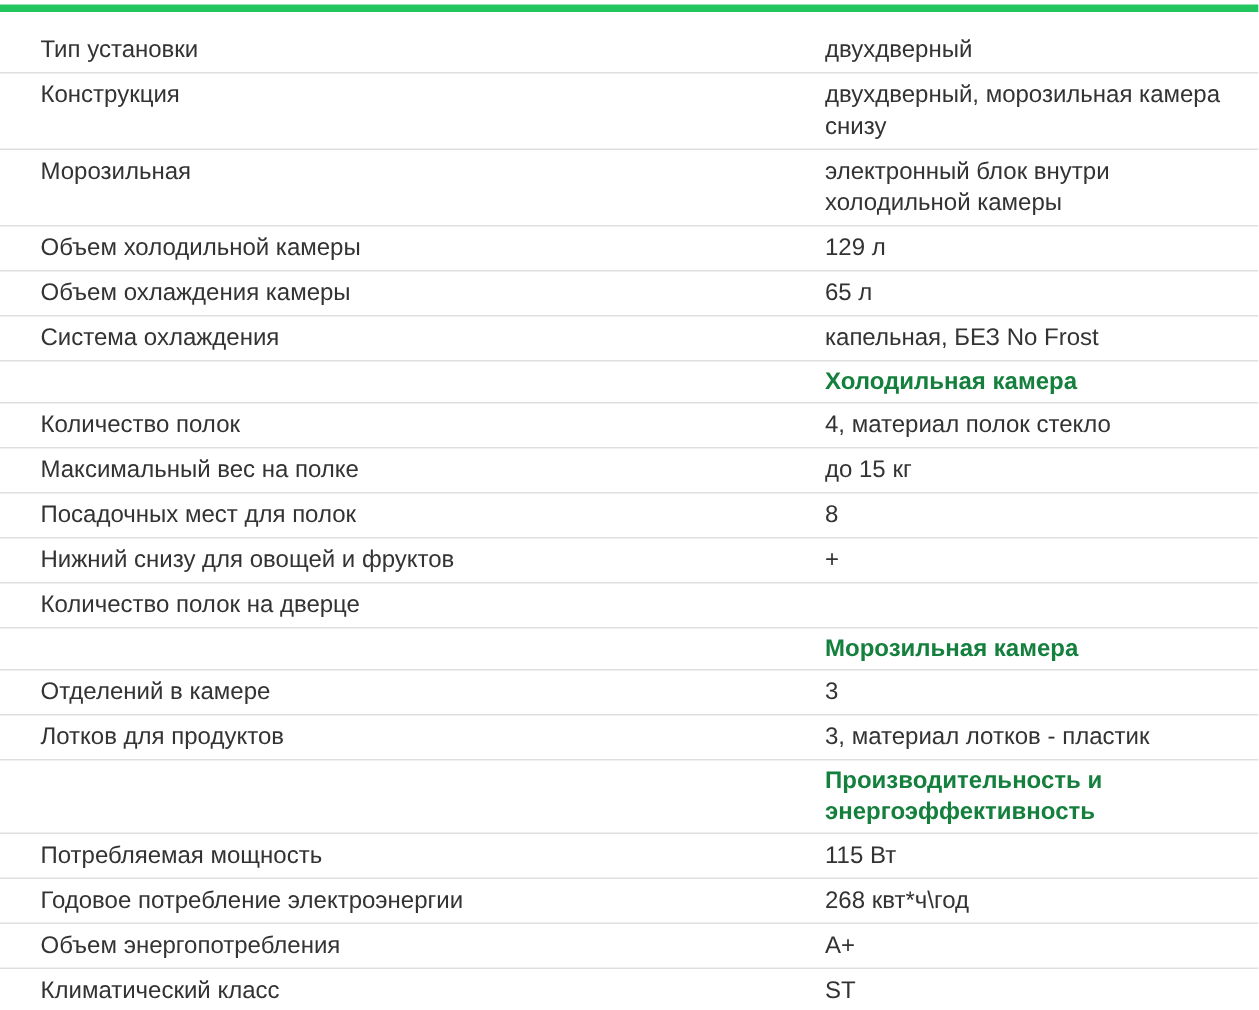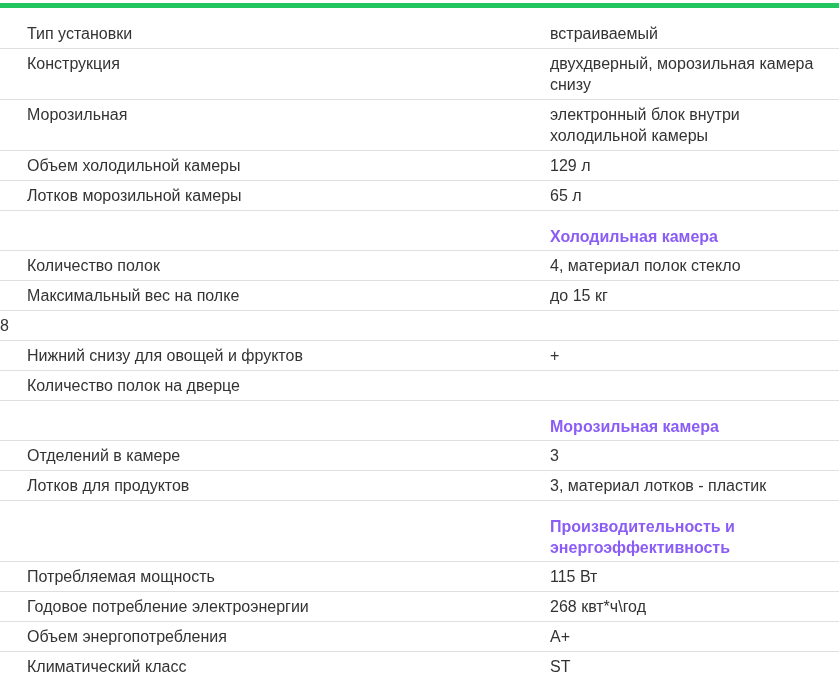--- a/index.html
+++ b/index.html
@@ -38,70 +38,74 @@
     min-width: 550px;
     padding-left: 27px;
     box-sizing: border-box;
   }
   .cell.value {
     width: 289px;
     max-width: 289px;
   }
   .section-title {
     font-weight: bold;
-    color: #8b5cf6;
-    margin-top: 12px;
+    color: #15803d;
   }
 </style>
 </head>
 <body>
 
 <div class="spec-table" id="spec-table">
   <div class="row spec-row first">
     <div class="cell label">Тип установки</div>
-    <div class="cell value">встраиваемый</div>
+    <div class="cell value">двухдверный</div>
   </div>
 
   <div class="row spec-row">
     <div class="cell label">Конструкция</div>
     <div class="cell value">двухдверный, морозильная камера снизу</div>
   </div>
 
   <div class="row spec-row">
     <div class="cell label">Морозильная</div>
     <div class="cell value">электронный блок внутри холодильной камеры</div>
   </div>
 
   <div class="row spec-row">
     <div class="cell label">Объем холодильной камеры</div>
     <div class="cell value">129 л</div>
   </div>
 
   <div class="row spec-row">
-    <div class="cell label">Лотков морозильной камеры</div>
+    <div class="cell label">Объем охлаждения камеры</div>
     <div class="cell value">65 л</div>
   </div>
 
+  <div class="row spec-row">
+    <div class="cell label">Система охлаждения</div>
+    <div class="cell value">капельная, БЕЗ No Frost</div>
+  </div>
 
   <div class="row section-row">
     <div class="cell label"></div>
     <div class="cell value section-title">Холодильная камера</div>
   </div>
 
   <div class="row spec-row">
     <div class="cell label">Количество полок</div>
     <div class="cell value">4, материал полок стекло</div>
   </div>
 
   <div class="row spec-row">
     <div class="cell label">Максимальный вес на полке</div>
     <div class="cell value">до 15 кг</div>
   </div>
 
   <div class="row spec-row">
+    <div class="cell label">Посадочных мест для полок</div>
     <div class="cell value">8</div>
   </div>
 
   <div class="row spec-row">
     <div class="cell label">Нижний снизу для овощей и фруктов</div>
     <div class="cell value">+</div>
   </div>
 
   <div class="row spec-row">
     <div class="cell label">Количество полок на дверце</div>

